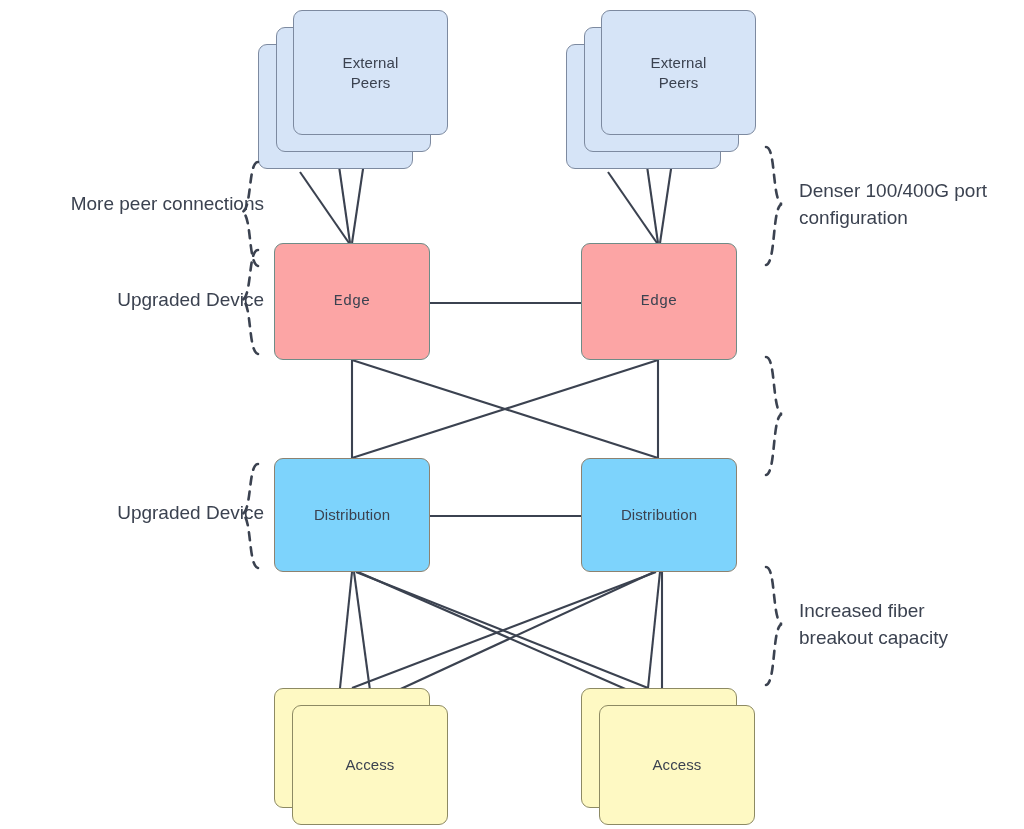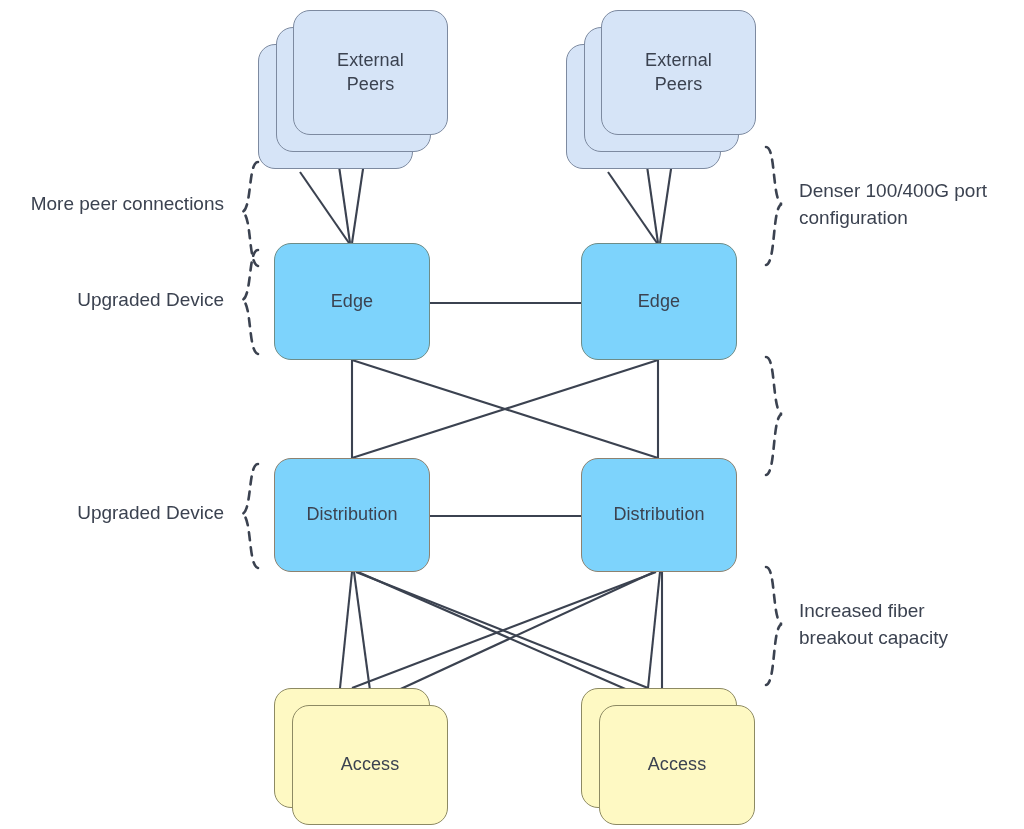--- a/index.html
+++ b/index.html
@@ -23,44 +23,44 @@
     position: absolute;
     left: 0; top: 0;
     width: 1024px;
     height: 829px;
     pointer-events: none;
   }
   .node {
     position: absolute;
     box-sizing: border-box;
     border: 1.3px solid #6b7280;
-    border-radius: 17px;
+    border-radius: 9px;
     display: flex;
     align-items: center;
     justify-content: center;
-    font-size: 18px;
+    font-size: 15px;
     line-height: 1.28;
     text-align: center;
     color: #3b4250;
     letter-spacing: 0.1px;
   }
   .node.peers   { background: #d6e4f7; border-color: #7d8aa0; }
-  .node.edge    { background: #7dd3fc; border-color: #6e8c87; }
+  .node.edge    { background: #fca5a5; border-color: #6e8c87; font-family: Liberation Mono, monospace; }
   .node.dist    { background: #7dd3fc; border-color: #8d8270; }
   .node.access  { background: #fef9c3; border-color: #8d8a63; }
   .node .label { pointer-events: none; }
   .node.ghost { }
 
   .ann {
     position: absolute;
     font-size: 19px;
     line-height: 1.42;
     color: #3b4250;
   }
-  .ann.left  { text-align: right; }
+  .ann.left  { text-align: right; padding-left: 40px; }
   .ann.right { text-align: left; }
 
   .brace {
     position: absolute;
     pointer-events: none;
   }
 </style>
 </head>
 <body>
 

